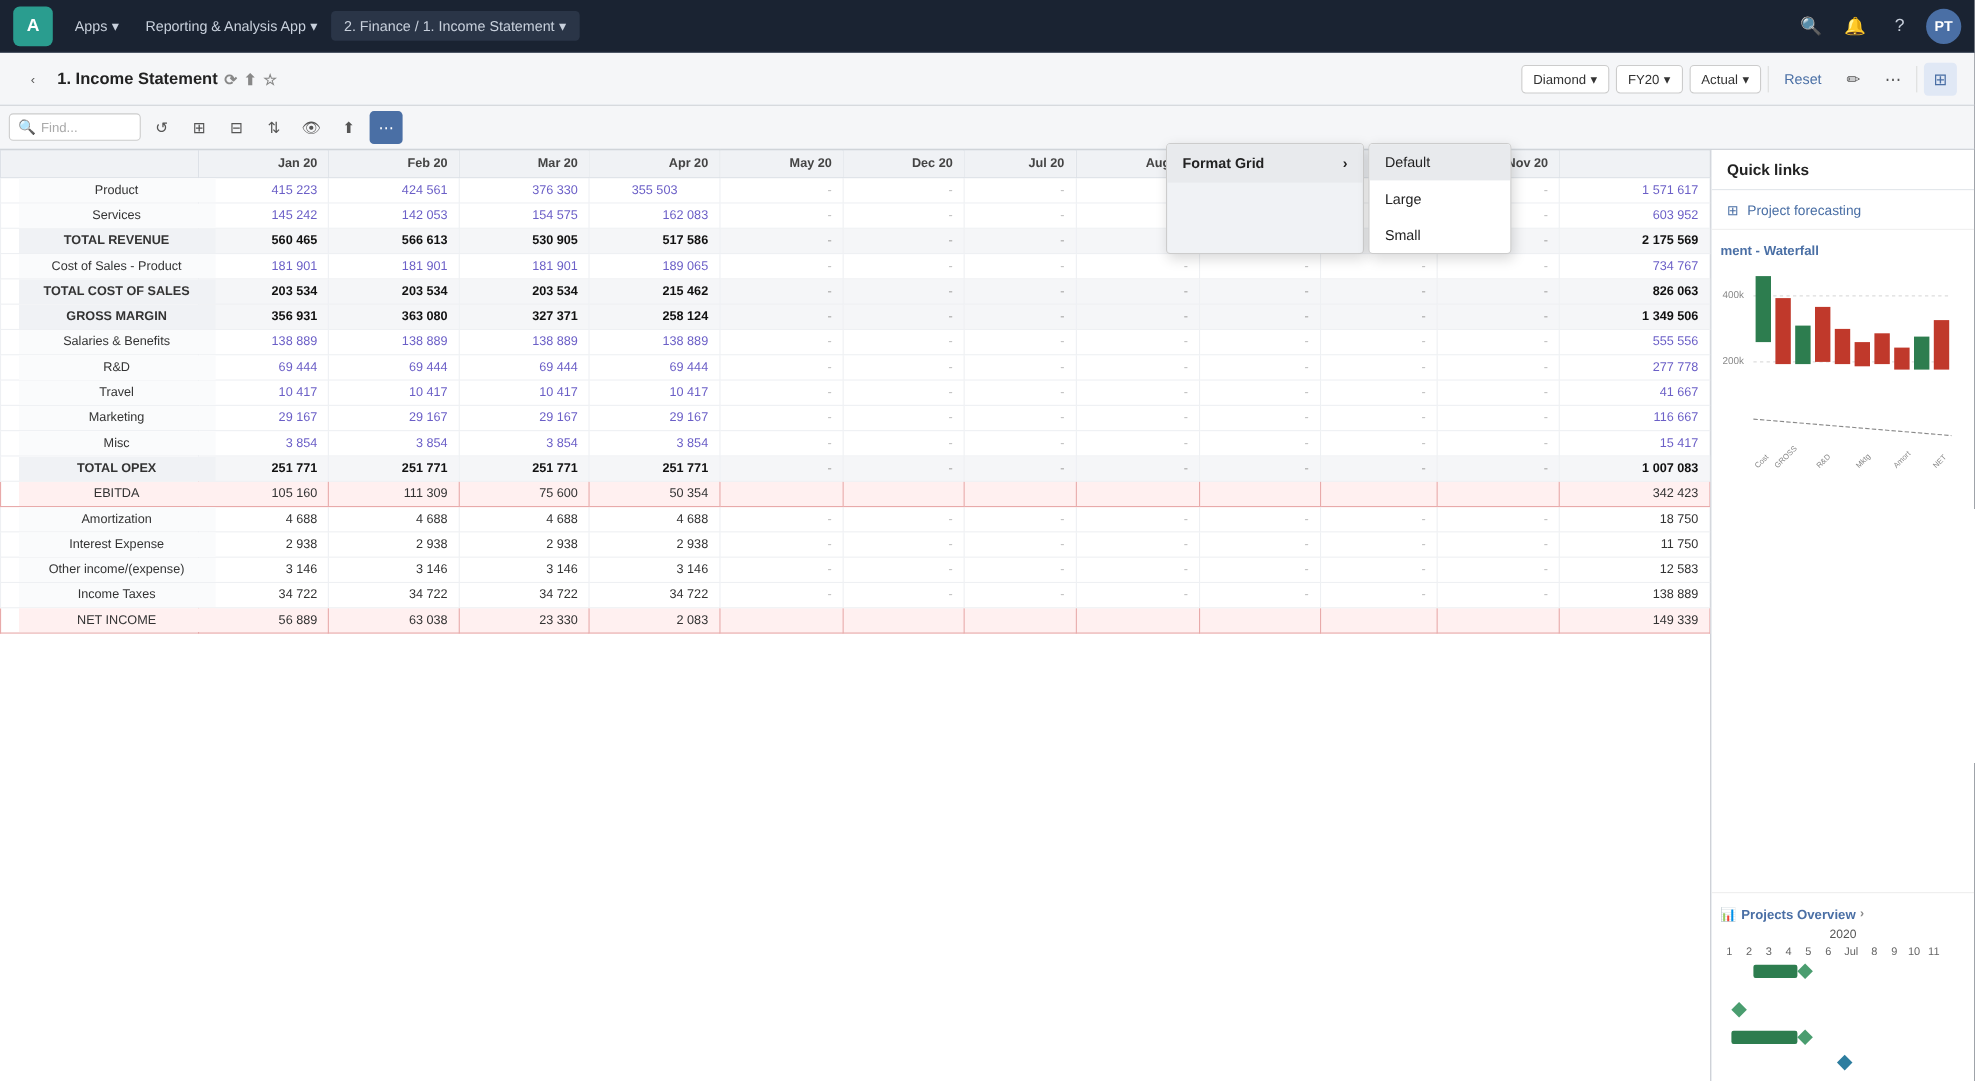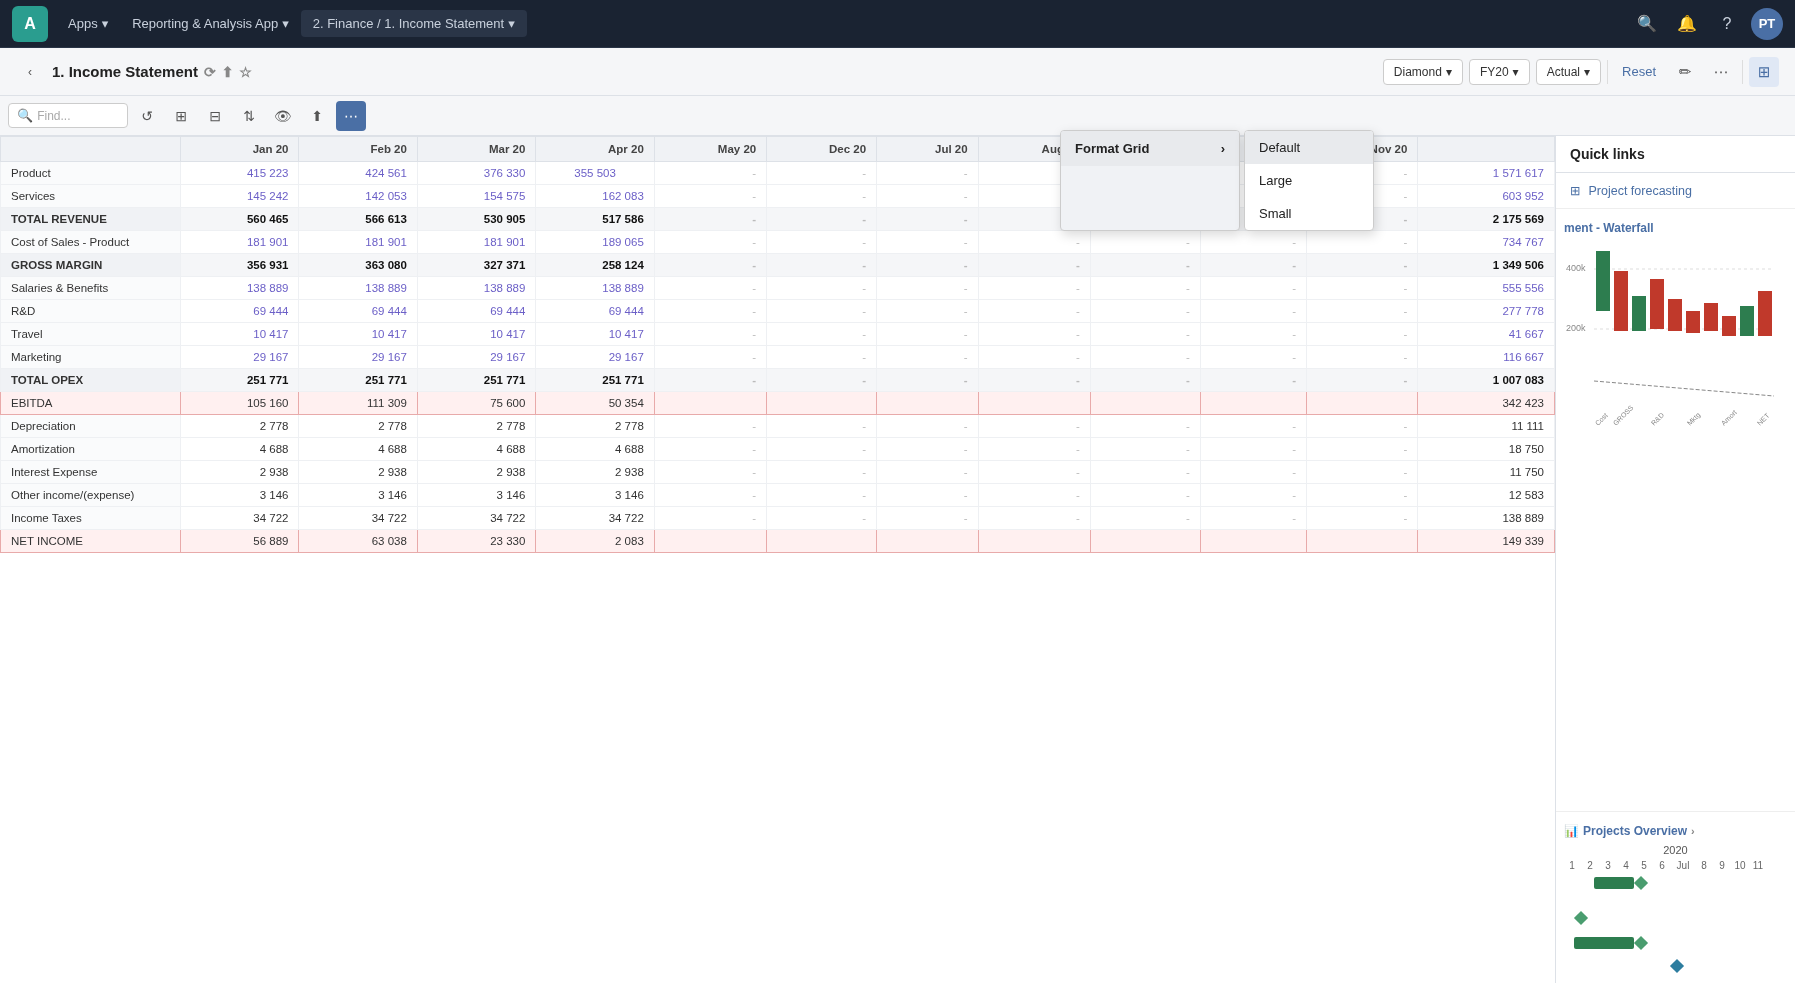--- a/index.html
+++ b/index.html
@@ -173,23 +173,23 @@
       background: #f0f2f5;
     }
     .grid-table td {
       padding: 5px 10px;
       border: 1px solid #eef0f3;
       text-align: right;
       white-space: nowrap;
       color: #333;
     }
     .grid-table td:first-child {
-      text-align: left;
+      text-align: center;
       background: #fafbfc;
-      position: sticky; left: 0; z-index: 1;
+      position: sticky; left: 16px; z-index: 1;
       font-weight: 400;
       color: #333;
     }
     .row-bold td { font-weight: 700; color: #111; background: #f5f6f8; }
     .row-bold td:first-child { background: #f0f2f5 !important; }
     .ebitda-row td { background: #fff0f0 !important; border: 1px solid #e8aaaa !important; }
     .ebitda-row td:first-child { background: #fff0f0 !important; }
     .net-income-row td { background: #fff0f0 !important; border: 1px solid #e8aaaa !important; }
     .net-income-row td:first-child { background: #fff0f0 !important; }
 
@@ -445,20 +445,35 @@
             <td style="color: rgb(187, 187, 187);">-</td>
             <td style="color: rgb(187, 187, 187);">-</td>
             <td style="color: rgb(187, 187, 187);">-</td>
             <td style="color: rgb(187, 187, 187);">-</td>
             <td style="color: rgb(187, 187, 187);">-</td>
             <td style="color: rgb(187, 187, 187);">-</td>
             <td style="color: rgb(187, 187, 187);">-</td>
             <td style="color: rgb(107, 95, 199);">734 767</td>
           </tr>
           <tr class="row-bold">
+            <td style="font-weight: 700;">TOTAL COST OF SALES</td>
+            <td>203 534</td>
+            <td>203 534</td>
+            <td>203 534</td>
+            <td>215 462</td>
+            <td style="color: rgb(187, 187, 187);">-</td>
+            <td style="color: rgb(187, 187, 187);">-</td>
+            <td style="color: rgb(187, 187, 187);">-</td>
+            <td style="color: rgb(187, 187, 187);">-</td>
+            <td style="color: rgb(187, 187, 187);">-</td>
+            <td style="color: rgb(187, 187, 187);">-</td>
+            <td style="color: rgb(187, 187, 187);">-</td>
+            <td>826 063</td>
+          </tr>
+          <tr class="row-bold">
             <td style="font-weight: 700;">GROSS MARGIN</td>
             <td>356 931</td>
             <td>363 080</td>
             <td>327 371</td>
             <td>258 124</td>
             <td style="color: rgb(187, 187, 187);">-</td>
             <td style="color: rgb(187, 187, 187);">-</td>
             <td style="color: rgb(187, 187, 187);">-</td>
             <td style="color: rgb(187, 187, 187);">-</td>
             <td style="color: rgb(187, 187, 187);">-</td>
@@ -518,20 +533,35 @@
             <td style="color: rgb(107, 95, 199);">29 167</td>
             <td style="color: rgb(107, 95, 199);">29 167</td>
             <td style="color: rgb(187, 187, 187);">-</td>
             <td style="color: rgb(187, 187, 187);">-</td>
             <td style="color: rgb(187, 187, 187);">-</td>
             <td style="color: rgb(187, 187, 187);">-</td>
             <td style="color: rgb(187, 187, 187);">-</td>
             <td style="color: rgb(187, 187, 187);">-</td>
             <td style="color: rgb(187, 187, 187);">-</td>
             <td style="color: rgb(107, 95, 199);">116 667</td>
+          </tr>
+          <tr>
+            <td>Misc</td>
+            <td style="color: rgb(107, 95, 199);">3 854</td>
+            <td style="color: rgb(107, 95, 199);">3 854</td>
+            <td style="color: rgb(107, 95, 199);">3 854</td>
+            <td style="color: rgb(107, 95, 199);">3 854</td>
+            <td style="color: rgb(187, 187, 187);">-</td>
+            <td style="color: rgb(187, 187, 187);">-</td>
+            <td style="color: rgb(187, 187, 187);">-</td>
+            <td style="color: rgb(187, 187, 187);">-</td>
+            <td style="color: rgb(187, 187, 187);">-</td>
+            <td style="color: rgb(187, 187, 187);">-</td>
+            <td style="color: rgb(187, 187, 187);">-</td>
+            <td style="color: rgb(107, 95, 199);">15 417</td>
           </tr>
           <tr class="row-bold">
             <td style="font-weight: 700;">TOTAL OPEX</td>
             <td>251 771</td>
             <td>251 771</td>
             <td>251 771</td>
             <td>251 771</td>
             <td style="color: rgb(187, 187, 187);">-</td>
             <td style="color: rgb(187, 187, 187);">-</td>
             <td style="color: rgb(187, 187, 187);">-</td>
@@ -548,35 +578,20 @@
             <td>75 600</td>
             <td>50 354</td>
             <td style="background: rgb(255, 240, 240); border: 1px solid rgb(232, 170, 170);"></td>
             <td style="background: rgb(255, 240, 240); border: 1px solid rgb(232, 170, 170);"></td>
             <td style="background: rgb(255, 240, 240); border: 1px solid rgb(232, 170, 170);"></td>
             <td style="background: rgb(255, 240, 240); border: 1px solid rgb(232, 170, 170);"></td>
             <td style="background: rgb(255, 240, 240); border: 1px solid rgb(232, 170, 170);"></td>
             <td style="background: rgb(255, 240, 240); border: 1px solid rgb(232, 170, 170);"></td>
             <td style="background: rgb(255, 240, 240); border: 1px solid rgb(232, 170, 170);"></td>
             <td>342 423</td>
-          </tr>
-          <tr>
-            <td>Depreciation</td>
-            <td>2 778</td>
-            <td>2 778</td>
-            <td>2 778</td>
-            <td>2 778</td>
-            <td style="color: rgb(187, 187, 187);">-</td>
-            <td style="color: rgb(187, 187, 187);">-</td>
-            <td style="color: rgb(187, 187, 187);">-</td>
-            <td style="color: rgb(187, 187, 187);">-</td>
-            <td style="color: rgb(187, 187, 187);">-</td>
-            <td style="color: rgb(187, 187, 187);">-</td>
-            <td style="color: rgb(187, 187, 187);">-</td>
-            <td>11 111</td>
           </tr>
           <tr>
             <td>Amortization</td>
             <td>4 688</td>
             <td>4 688</td>
             <td>4 688</td>
             <td>4 688</td>
             <td style="color: rgb(187, 187, 187);">-</td>
             <td style="color: rgb(187, 187, 187);">-</td>
             <td style="color: rgb(187, 187, 187);">-</td>

